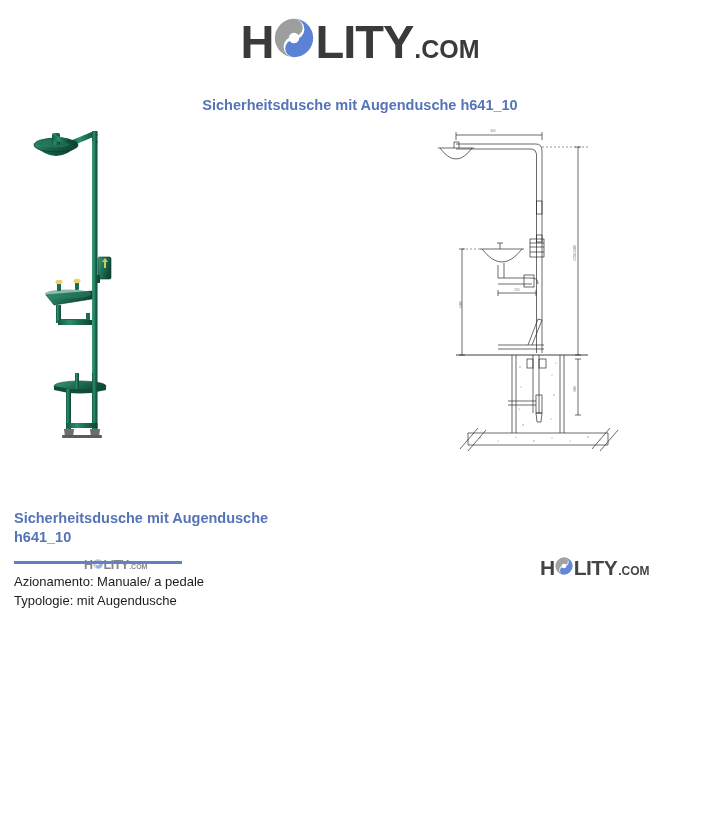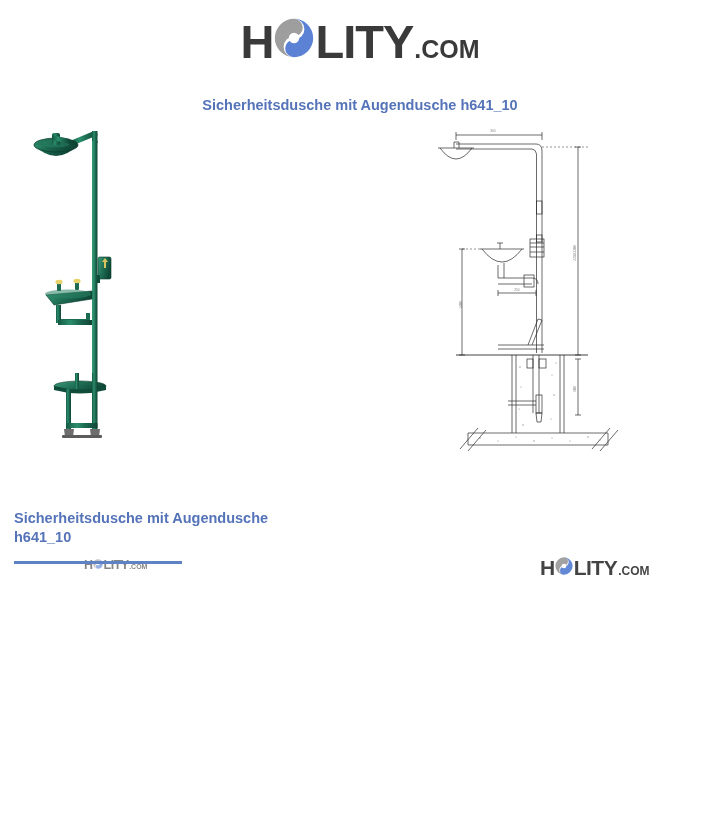--- a/index.html
+++ b/index.html
@@ -383,13 +383,15 @@
     <span class="dot-com">.COM</span>
   </div>
 </div>
 
 <div class="detail-block">
   <div class="detail-title">
     <span>Sicherheitsdusche mit Augendusche</span><br>
     <span>h641_10</span>
   </div>
   <div class="detail-rule"></div>
+  <div class="spec-line">Azionamento: Manuale/ a pedale</div>
+  <div class="spec-line">Typologie: mit Augendusche</div>
 </div>
 
 </body></html>

